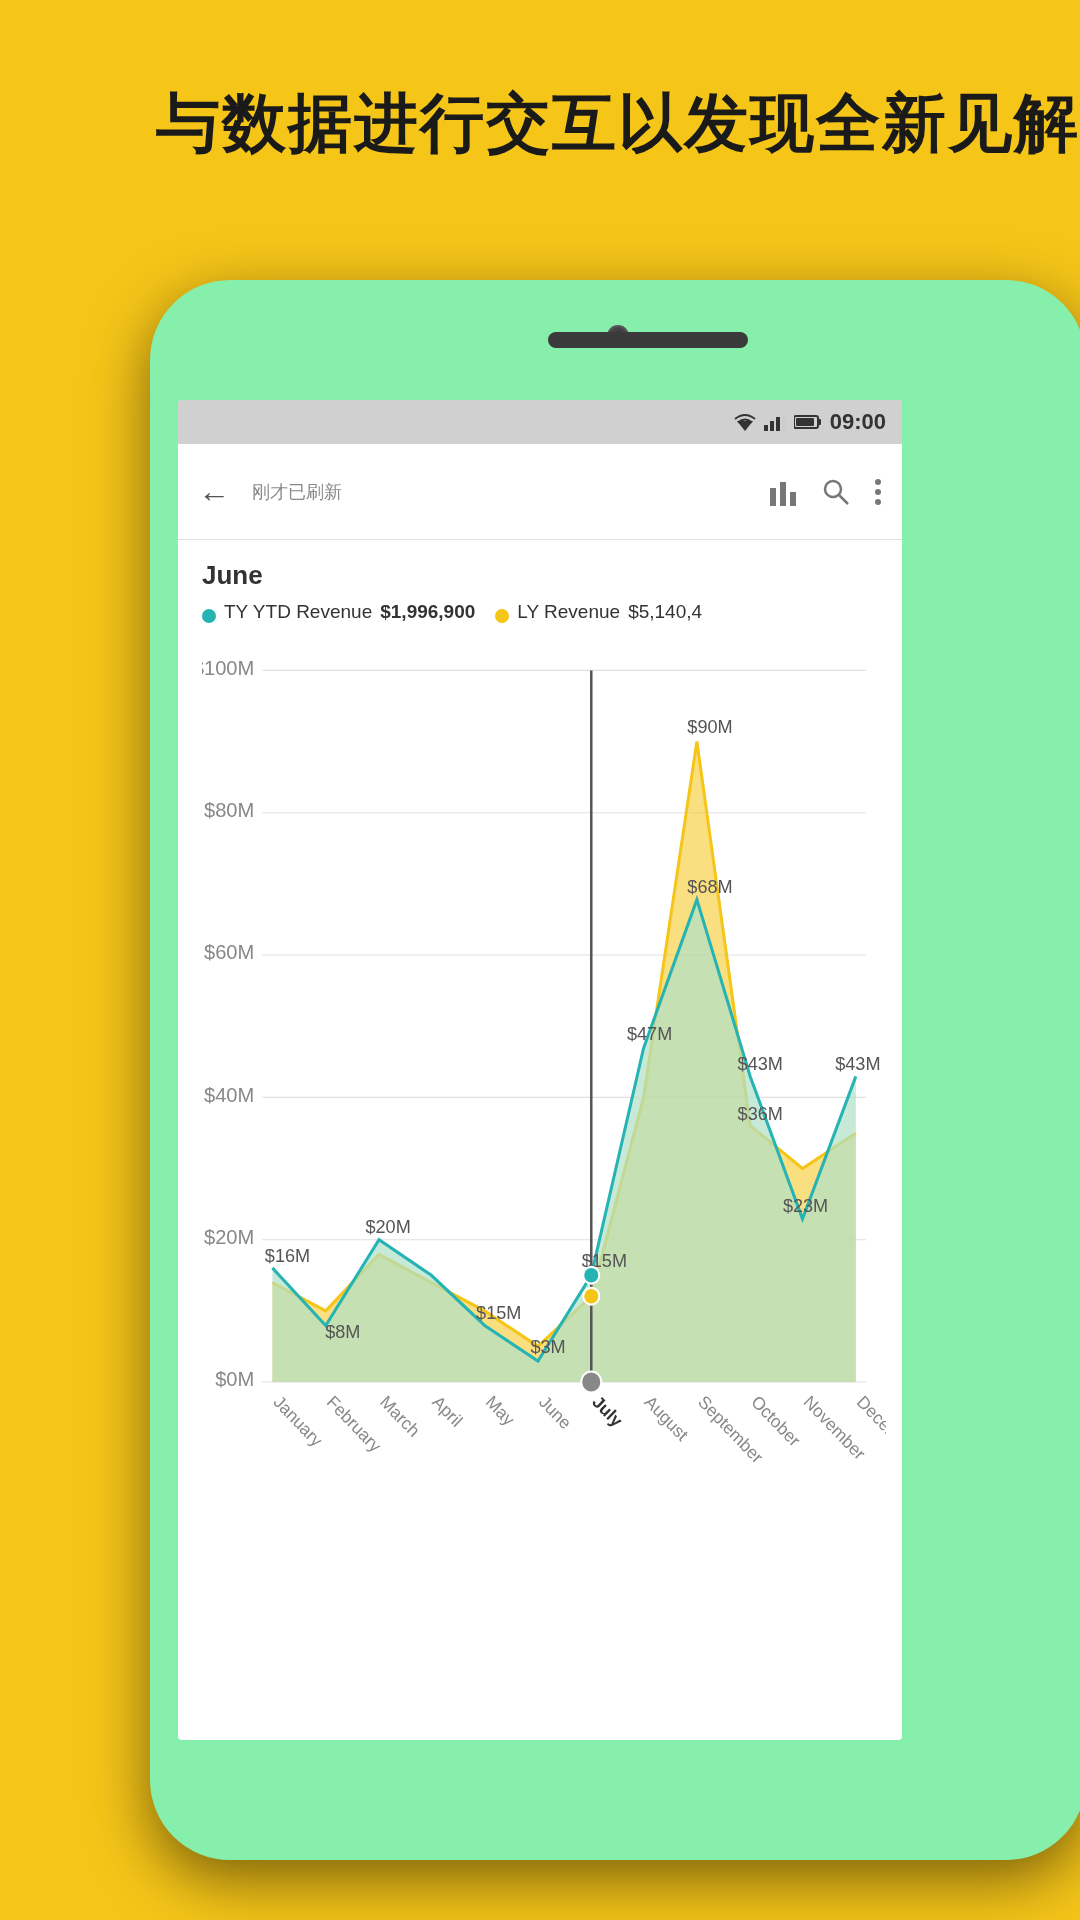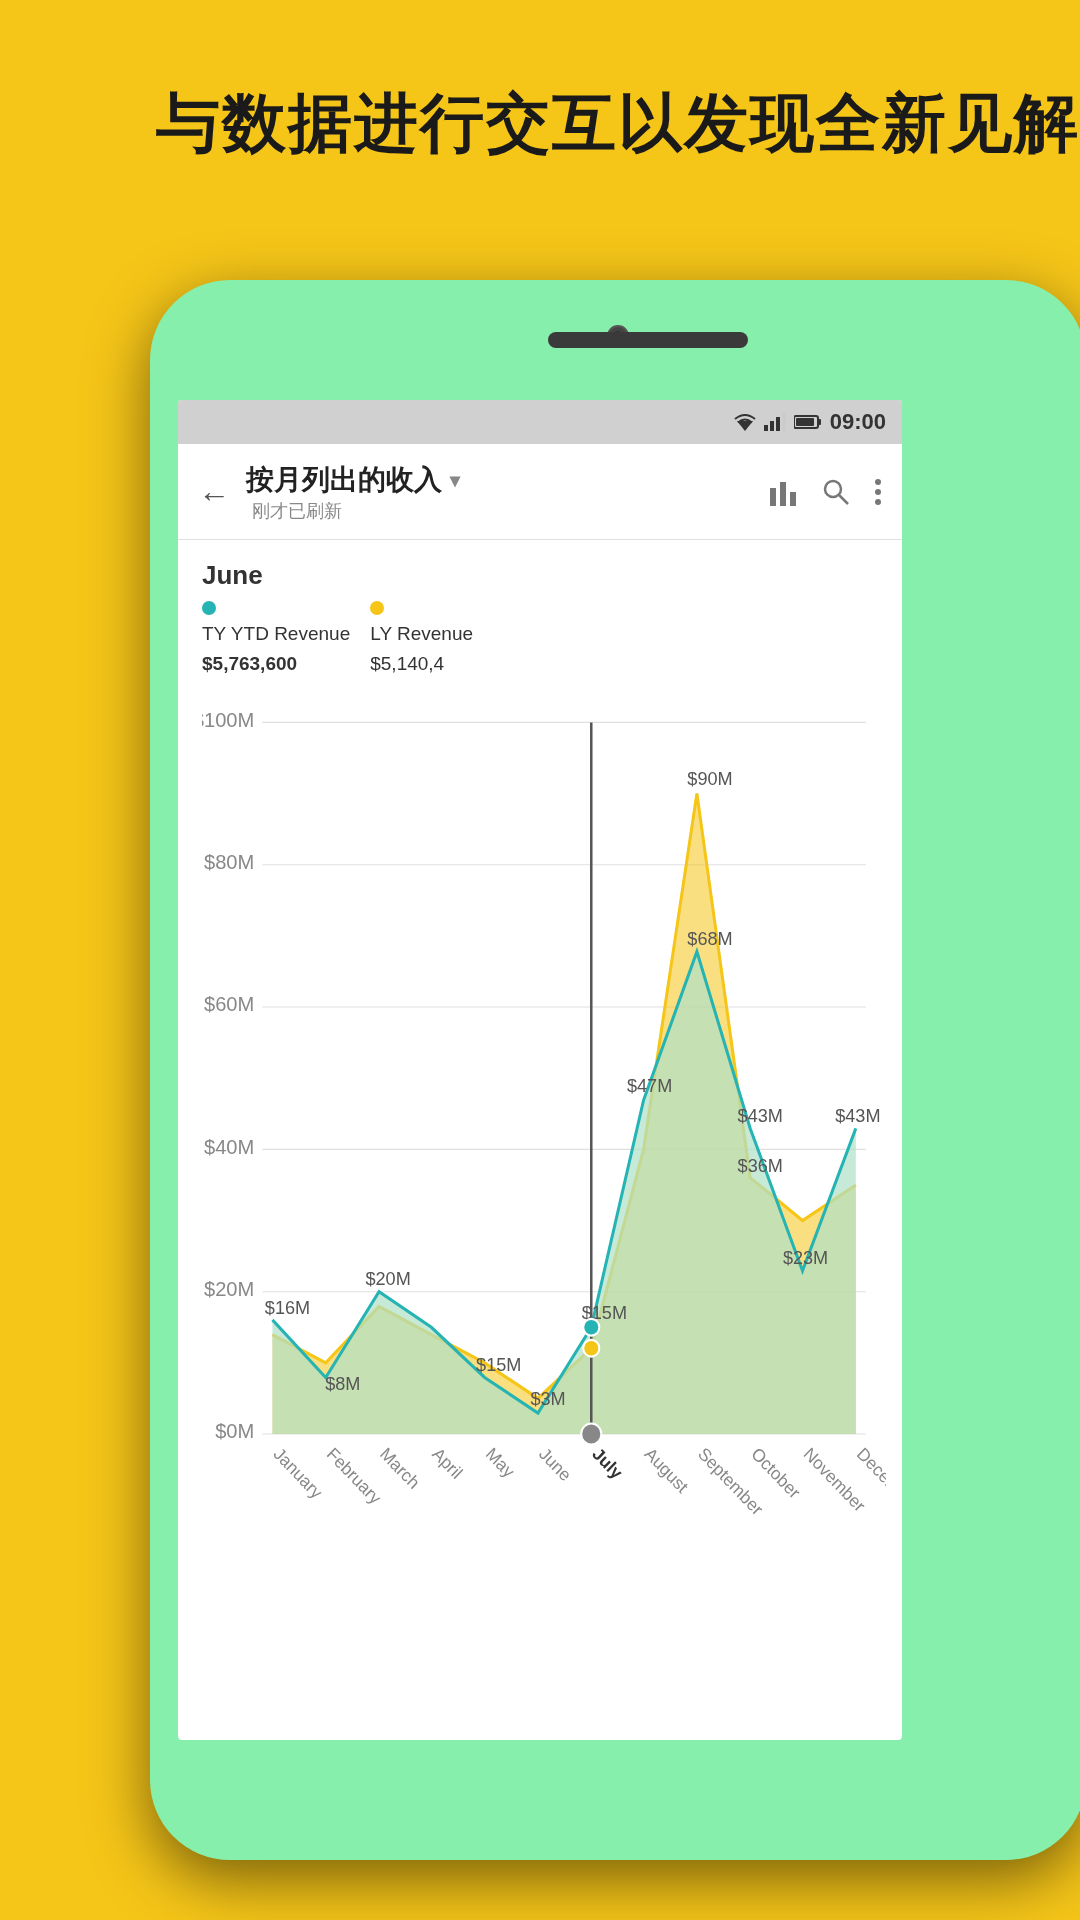--- a/index.html
+++ b/index.html
@@ -174,25 +174,24 @@
     }
     .legend {
       display: flex;
       align-items: center;
       gap: 20px;
       margin-bottom: 16px;
       flex-wrap: wrap;
     }
     .legend-item {
       display: flex;
-      align-items: flex-start;
+      align-items: flex-end;
       gap: 8px;
       font-size: 19px;
       color: #333;
-      flex-direction: column;
     }
     .legend-dot {
       width: 14px; height: 14px;
       border-radius: 50%;
     }
     .dot-teal { background: #26b3b3; }
     .dot-yellow { background: #F5C518; }
 
     
     .chart-area {
@@ -244,24 +243,20 @@
             <rect x="24" y="5" width="3" height="6" rx="1" fill="#333"></rect>
             <rect x="2" y="4" width="18" height="8" rx="1" fill="#333"></rect>
           </svg>
           <span class="status-time">09:00</span>
         </div>
       </div>
 
       <div class="app-bar">
         <span class="back-btn">←</span>
         <div class="title-block">
-          <div class="app-title">
-            <span>按月列出的收入</span>
-            <span class="dropdown-arrow">▾</span>
-          </div>
           <div class="app-subtitle">刚才已刷新</div>
         </div>
         <div class="app-bar-actions">
 
           <svg width="30" height="28" viewBox="0 0 30 28">
             <rect x="2" y="10" width="6" height="18" fill="#777"></rect>
             <rect x="12" y="4" width="6" height="24" fill="#777"></rect>
             <rect x="22" y="14" width="6" height="14" fill="#777"></rect>
           </svg>
 
@@ -277,21 +272,21 @@
           </svg>
         </div>
       </div>
 
       <div class="chart-section">
         <div class="chart-month-label">June</div>
         <div class="legend">
           <div class="legend-item">
             <div class="legend-dot dot-teal"></div>
             <span>TY YTD Revenue</span>
-            <span style="font-weight:bold;">$5,763,600</span>
+            <span style="font-weight:bold;">$1,996,900</span>
           </div>
           <div class="legend-item">
             <div class="legend-dot dot-yellow"></div>
             <span>LY Revenue</span>
             <span style="font-weight:normal;">$5,140,4</span>
           </div>
         </div>
 
         <div class="chart-area">
           <svg class="chart-svg" viewBox="0 0 680 860" preserveAspectRatio="none">

